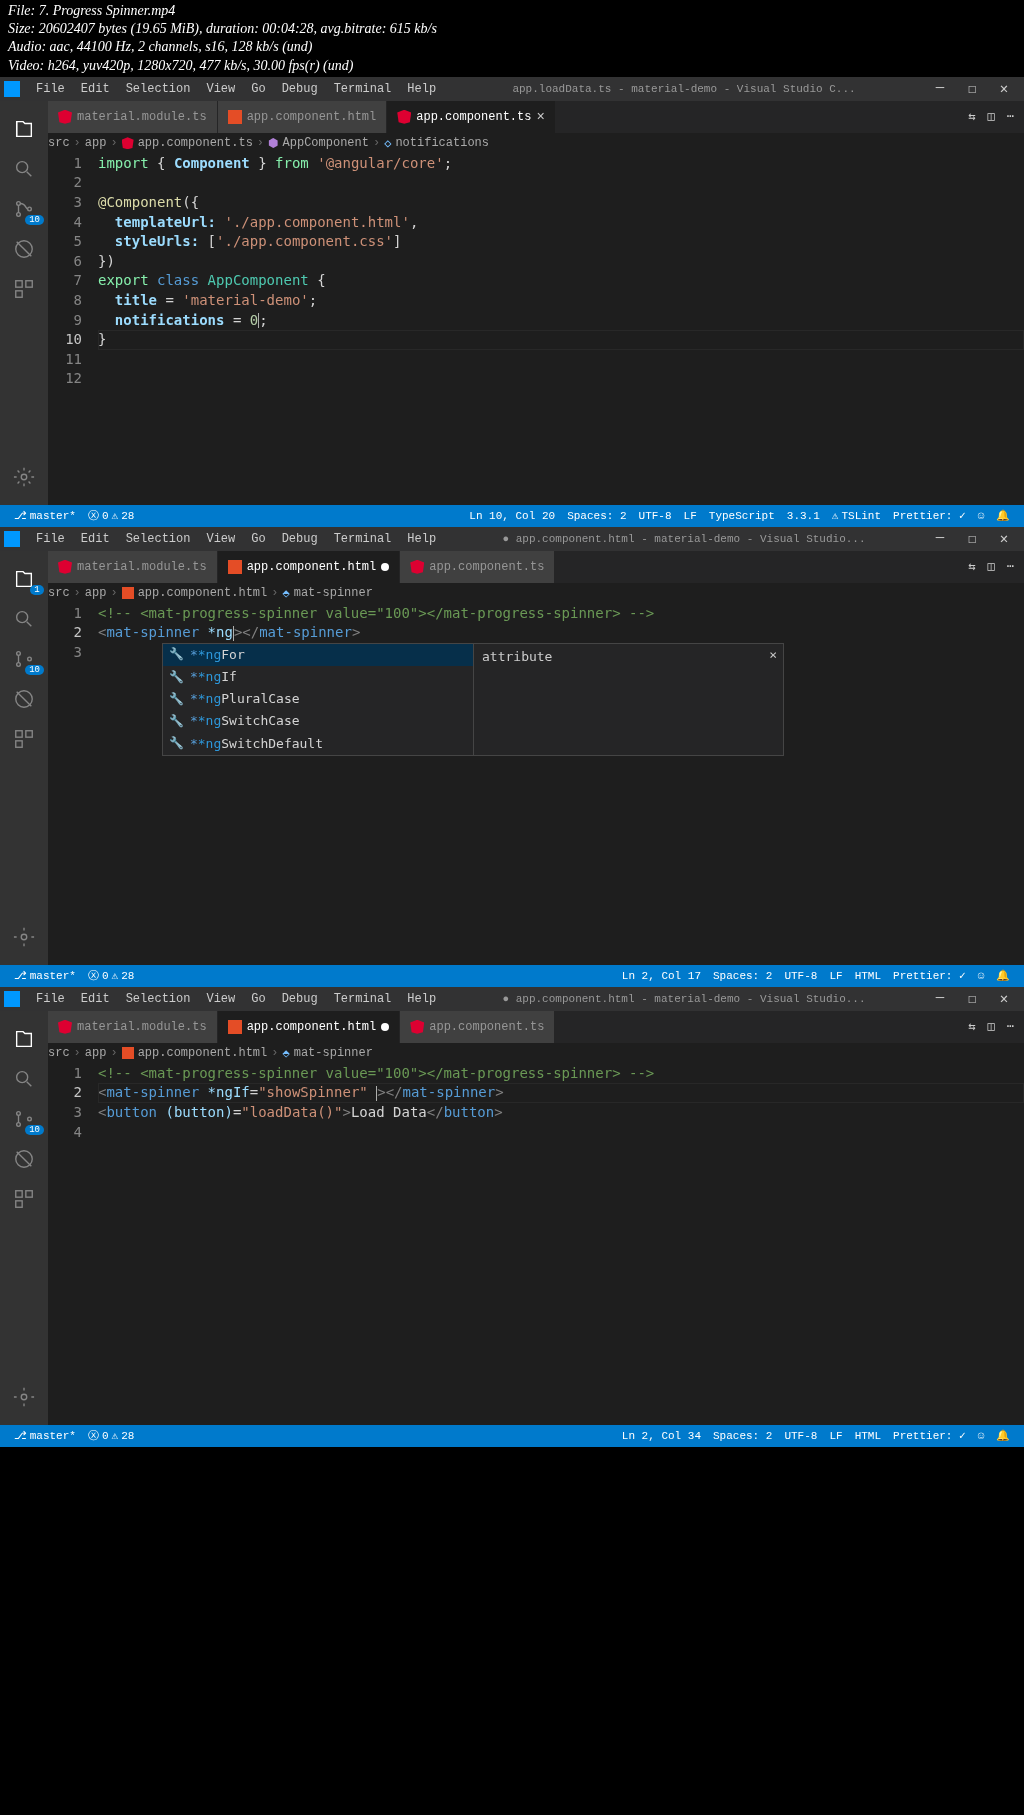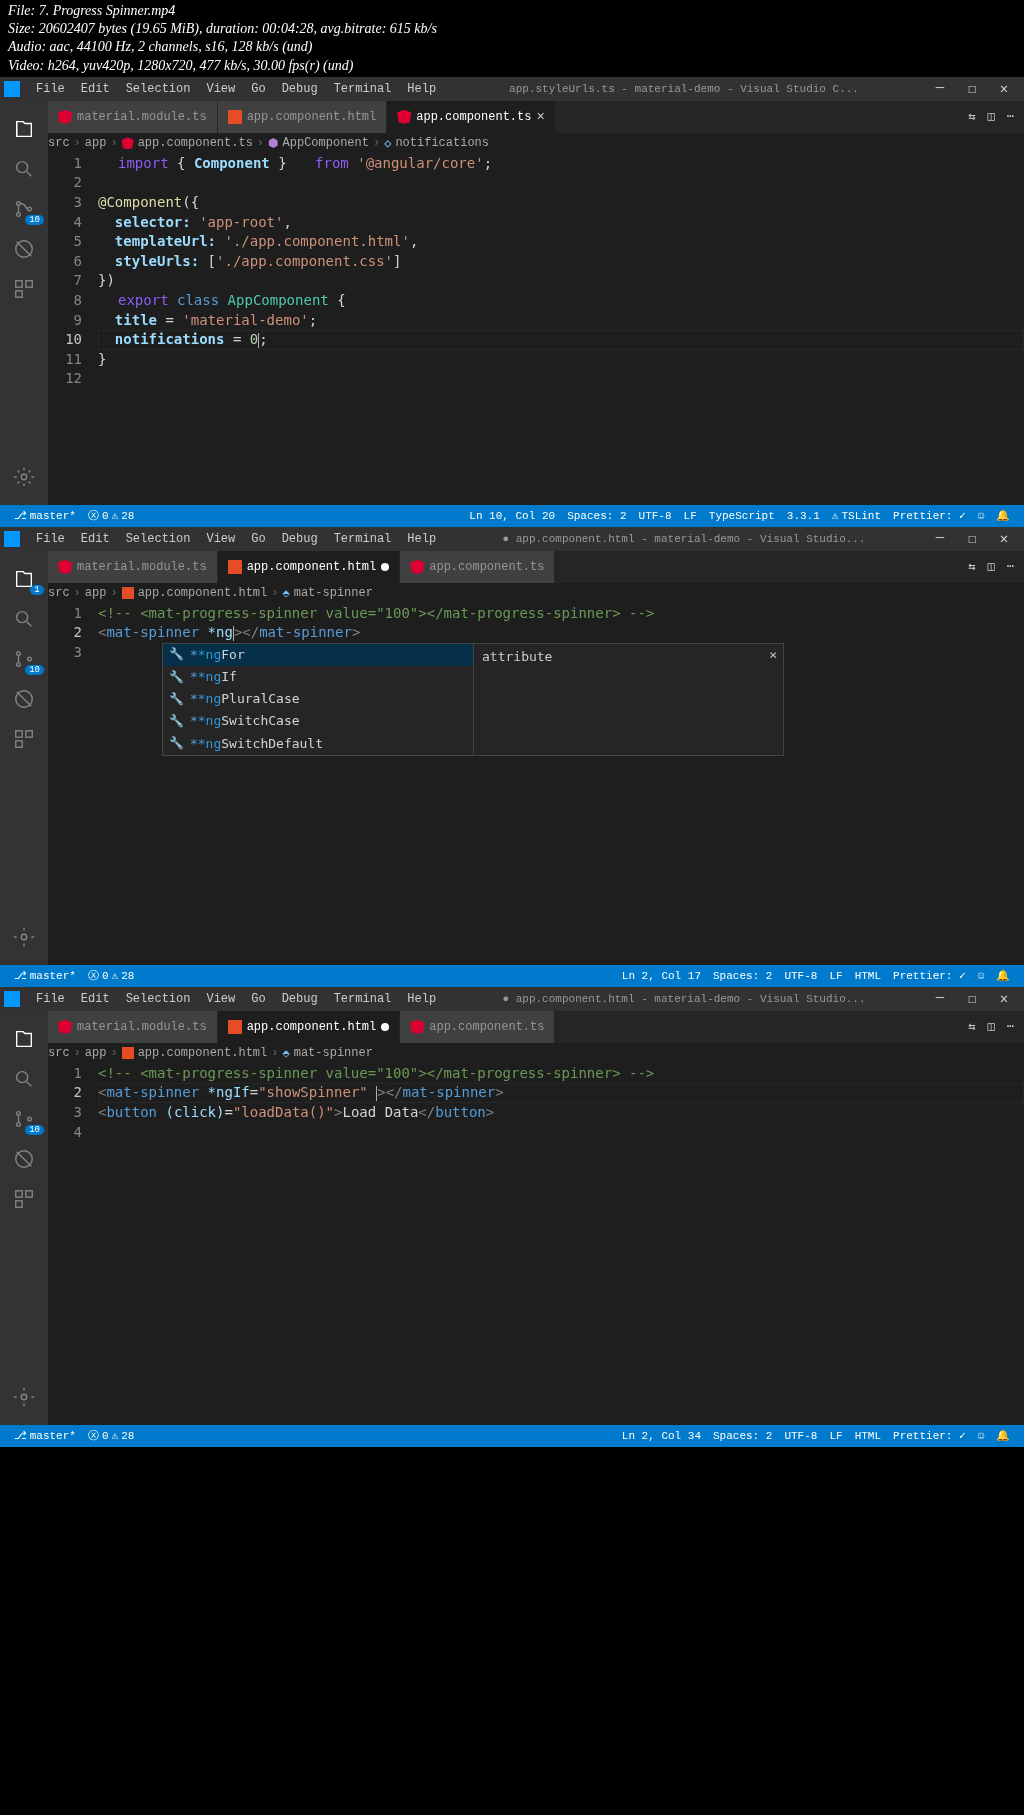--- a/index.html
+++ b/index.html
@@ -178,21 +178,21 @@
   color: #858585;
   user-select: none;
 }
 .gutter .ln { height: 19.6px; }
 .gutter .ln.cur { color: #c6c6c6; }
 .code-content {
   flex: 1;
   position: relative;
 }
 .line { height: 19.6px; white-space: pre; }
-.k { color: #8b5cf6; margin-left: 20px; }
+.k { color: #86efac; }
 .kw { color: #569cd6; }
 .st { color: #ce9178; }
 .ty { color: #4ec9b0; }
 .fn { color: #dcdcaa; }
 .va { color: #9cdcfe; font-weight: bold; }
 .nu { color: #b5cea8; }
 .cm { color: #6a9955; }
 .pu { color: #d4d4d4; }
 .tg { color: #569cd6; }
 .at { color: #9cdcfe; }
@@ -277,21 +277,21 @@
   <div class="titlebar">
     <div class="logo"></div>
     <span class="menu-item">File</span>
     <span class="menu-item">Edit</span>
     <span class="menu-item">Selection</span>
     <span class="menu-item">View</span>
     <span class="menu-item">Go</span>
     <span class="menu-item">Debug</span>
     <span class="menu-item">Terminal</span>
     <span class="menu-item">Help</span>
-    <div class="titlebar-center">app.styleUrls.ts - material-demo - Visual Studio C...</div>
+    <div class="titlebar-center">app.loadData.ts - material-demo - Visual Studio C...</div>
     <div class="win-controls">
       <div class="win-btn">─</div>
       <div class="win-btn">☐</div>
       <div class="win-btn">✕</div>
     </div>
   </div>
   <div class="body">
     <div class="activity-bar">
       <div class="activity-icon active">
           <svg viewBox="0 0 24 24" fill="none" stroke="currentColor" stroke-width="1.5">
@@ -382,21 +382,20 @@
             <div class="ln">9</div>
             <div class="ln cur">10</div>
             <div class="ln">11</div>
             <div class="ln">12</div>
         </div>
         <div class="code-content">
           <div class="line-hl" style="top:176.4px"></div>
           <div class="line"><span class="k">import</span> <span class="pu">{</span> <span class="va">Component</span> <span class="pu">}</span> <span class="k">from</span> <span class="st">'@angular/core'</span><span class="pu">;</span></div>
           <div class="line"></div>
           <div class="line"><span class="fn">@Component</span><span class="pu">({</span></div>
-          <div class="line">  <span class="va">selector:</span> <span class="st">'app-root'</span><span class="pu">,</span></div>
           <div class="line">  <span class="va">templateUrl:</span> <span class="st">'./app.component.html'</span><span class="pu">,</span></div>
           <div class="line">  <span class="va">styleUrls:</span> <span class="pu">[</span><span class="st">'./app.component.css'</span><span class="pu">]</span></div>
           <div class="line"><span class="pu">})</span></div>
           <div class="line"><span class="k">export</span> <span class="kw">class</span> <span class="ty">AppComponent</span> <span class="pu">{</span></div>
           <div class="line">  <span class="va">title</span> <span class="pu">=</span> <span class="st">'material-demo'</span><span class="pu">;</span></div>
           <div class="line">  <span class="va">notifications</span> <span class="pu">=</span> <span class="nu">0</span><span class="cursor-bar"></span><span class="pu">;</span></div>
           <div class="line"><span class="pu">}</span></div>
           <div class="line"></div>
         </div>
       </div>
@@ -667,21 +666,21 @@
         <div class="gutter">
           <div class="ln">1</div>
             <div class="ln cur">2</div>
             <div class="ln">3</div>
             <div class="ln">4</div>
         </div>
         <div class="code-content">
           <div class="line-hl" style="top:19.6px"></div>
           <div class="line"><span class="cm">&lt;!-- &lt;mat-progress-spinner value="100"&gt;&lt;/mat-progress-spinner&gt; --&gt;</span></div>
           <div class="line"><span class="br">&lt;</span><span class="tg">mat-spinner</span> <span class="at">*ngIf</span><span class="pu">=</span><span class="st">"showSpinner"</span> <span class="cursor-bar"></span><span class="br">&gt;&lt;/</span><span class="tg">mat-spinner</span><span class="br">&gt;</span></div>
-          <div class="line"><span class="br">&lt;</span><span class="tg">button</span> <span class="at">(click)</span><span class="pu">=</span><span class="st">"loadData()"</span><span class="br">&gt;</span><span class="pu">Load Data</span><span class="br">&lt;/</span><span class="tg">button</span><span class="br">&gt;</span></div>
+          <div class="line"><span class="br">&lt;</span><span class="tg">button</span> <span class="at">(button)</span><span class="pu">=</span><span class="st">"loadData()"</span><span class="br">&gt;</span><span class="pu">Load Data</span><span class="br">&lt;/</span><span class="tg">button</span><span class="br">&gt;</span></div>
           <div class="line"></div>
         </div>
       </div>
     </div>
   </div>
   <div class="statusbar">
     <span class="sb-item">⎇ <span>master*</span></span>
     <span class="sb-item">ⓧ <span>0</span> ⚠ <span>28</span></span>
     <div class="sb-right">
       <span class="sb-item">Ln 2, Col 34</span>

